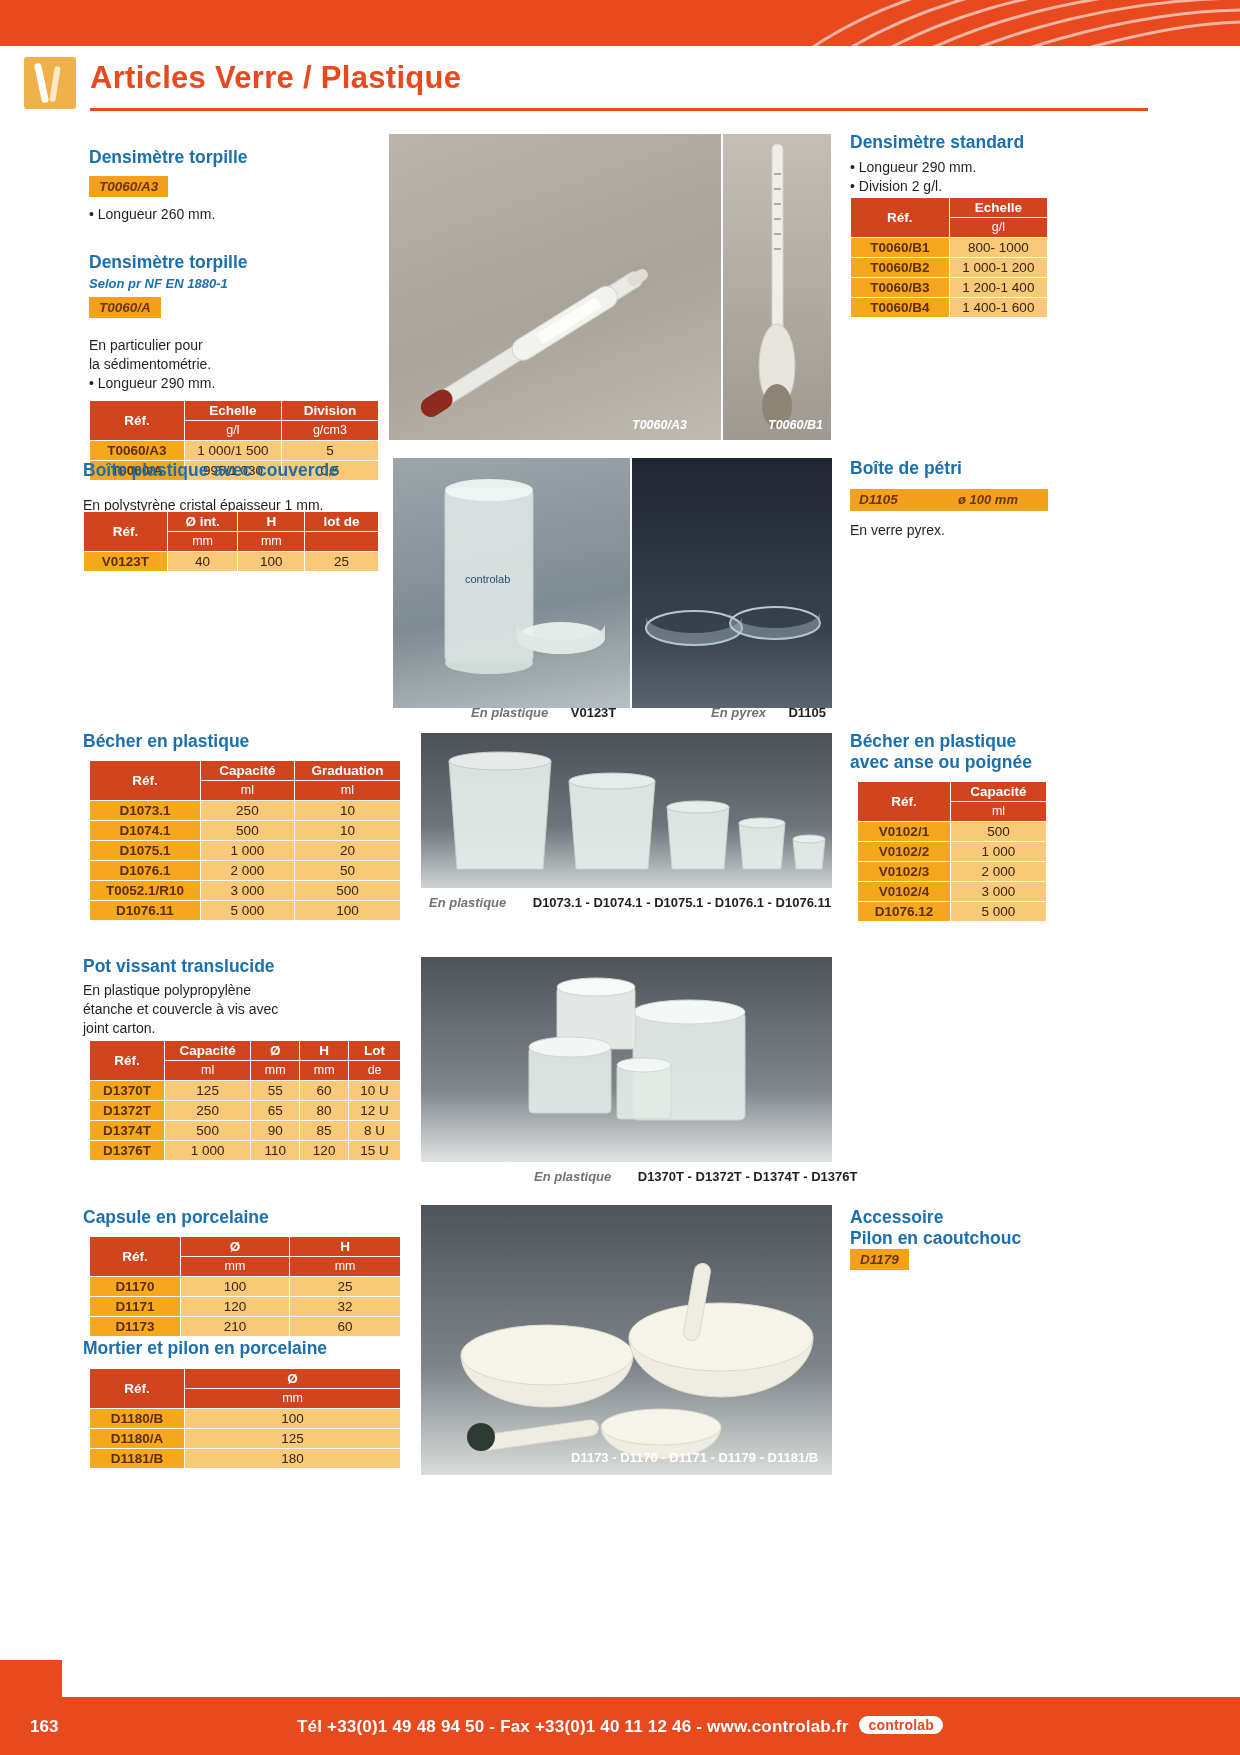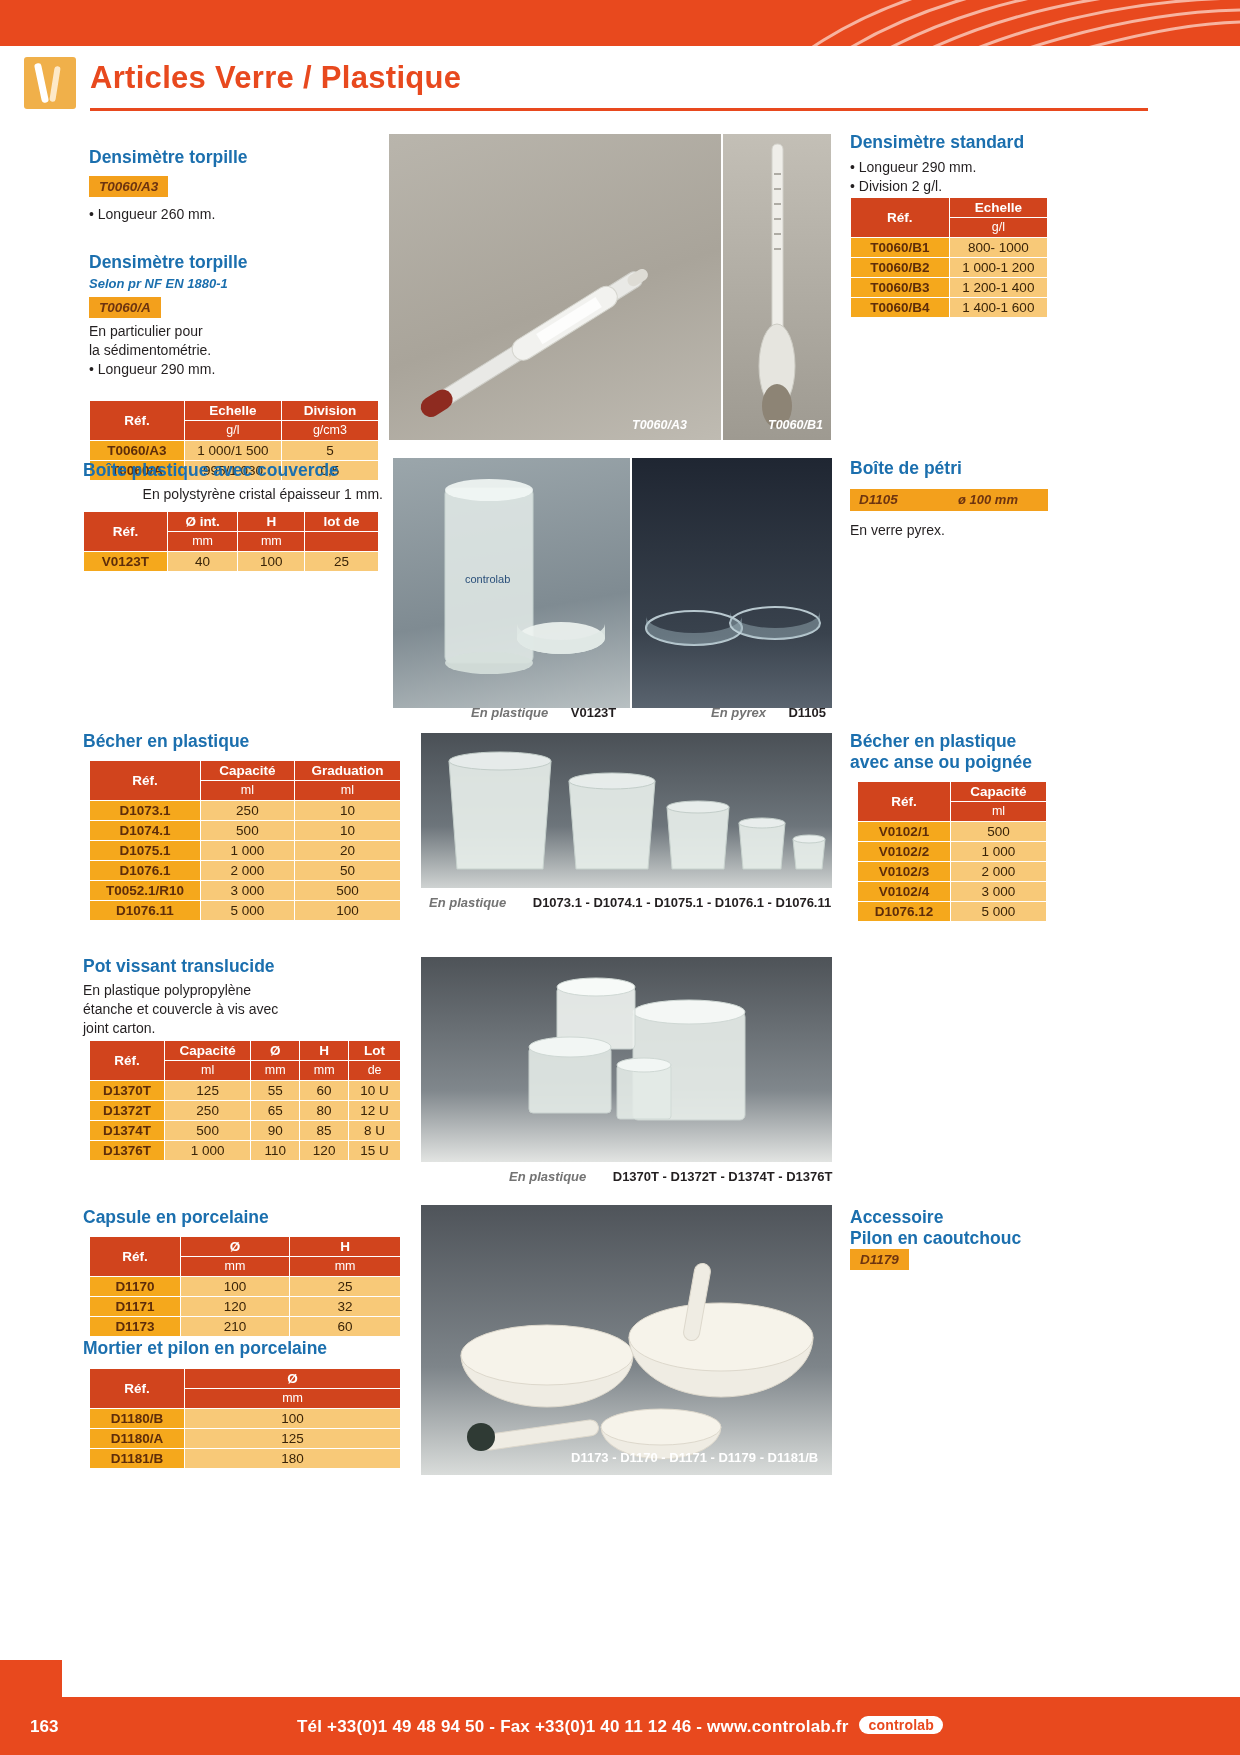--- a/index.html
+++ b/index.html
@@ -71,21 +71,21 @@
 <div style="position:absolute;left:89px;top:147px;width:280px;">
   <div class="h2">Densimètre torpille</div>
   <div style="margin-top:8px;"><span class="refbadge">T0060/A3</span></div>
   <div class="body-t" style="margin-top:8px;">• Longueur 260 mm.</div>
 </div>
 
 <div style="position:absolute;left:89px;top:252px;width:290px;">
   <div class="h2">Densimètre torpille</div>
   <div class="sub-it" style="margin-top:3px;">Selon pr NF EN 1880-1</div>
   <div style="margin-top:6px;"><span class="refbadge">T0060/A</span></div>
-  <div class="body-t" style="margin-top:4px;">En particulier pour</div>
+  <div class="body-t" style="margin-top:18px;">En particulier pour</div>
   <div class="body-t">la sédimentométrie.</div>
   <div class="body-t">• Longueur 290 mm.</div>
 </div>
 
 <table class="t" style="position:absolute;left:89px;top:400px;width:290px;">
   <tbody>
       <tr>
     <th rowspan="2" style="width:92px;">Réf.</th>
     <th style="width:100px;">Echelle</th>
     <th style="width:98px;">Division</th>
@@ -164,21 +164,21 @@
   </tr>
   <tr>
     <td class="ref">T0060/B4</td>
     <td class="val">1 400-1 600</td>
   </tr>
 </tbody>
   </table>
 
 <div style="position:absolute;left:83px;top:460px;width:300px;">
   <div class="h2">Boîte plastique avec couvercle</div>
-  <div class="body-t" style="margin-top:4px;text-align:right;">En polystyrène cristal épaisseur 1 mm.</div>
+  <div class="body-t" style="margin-top:15px;">En polystyrène cristal épaisseur 1 mm.</div>
 </div>
 <table class="t" style="position:absolute;left:83px;top:511px;width:296px;">
   <tbody>
       <tr>
     <th rowspan="2" style="width:80px;">Réf.</th>
     <th style="width:72px;">Ø int.</th>
     <th style="width:66px;">H</th>
     <th style="width:78px;">lot de</th>
   </tr>
   <tr>
@@ -394,21 +394,21 @@
       <ellipse cx="268" cy="55" rx="56" ry="12" fill="#f4f7f5"></ellipse>
       <rect x="136" y="30" width="78" height="62" rx="4" fill="#eef2ef" opacity=".92"></rect>
       <ellipse cx="175" cy="30" rx="39" ry="9" fill="#f7faf8"></ellipse>
       <rect x="108" y="90" width="82" height="66" rx="4" fill="#e4ebe7" opacity=".9"></rect>
       <ellipse cx="149" cy="90" rx="41" ry="10" fill="#f2f6f4"></ellipse>
       <rect x="196" y="108" width="54" height="54" rx="3" fill="#e4ebe7" opacity=".9"></rect>
       <ellipse cx="223" cy="108" rx="27" ry="7" fill="#f2f6f4"></ellipse>
     </g>
   </svg>
 </div>
-<div style="position:absolute;left:509px;top:1167px;">
+<div style="position:absolute;left:534px;top:1167px;">
   <span class="capt">En plastique</span>
   <span class="capt-b" style="margin-left:22px;">D1370T - D1372T - D1374T - D1376T</span>
 </div>
 
 <div style="position:absolute;left:83px;top:1207px;width:300px;">
   <div class="h2">Capsule en porcelaine</div>
 </div>
 <table class="t" style="position:absolute;left:89px;top:1236px;width:312px;">
   <tbody>
       <tr>

